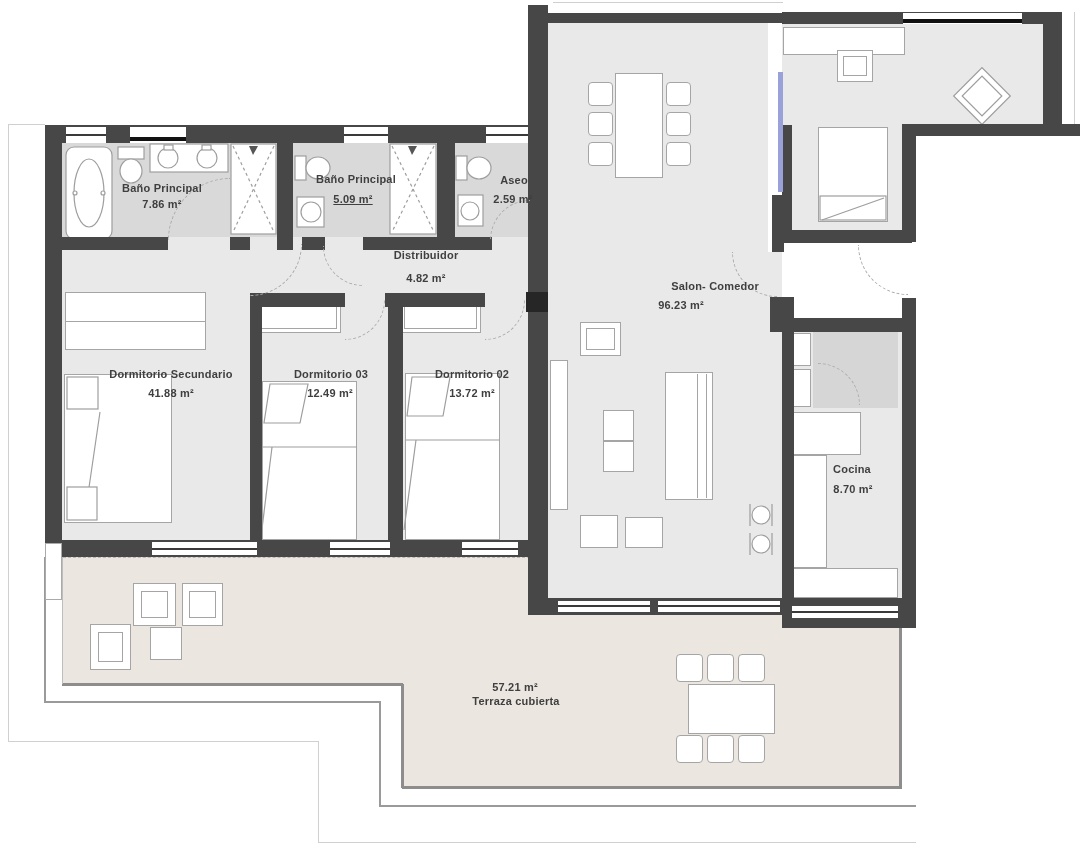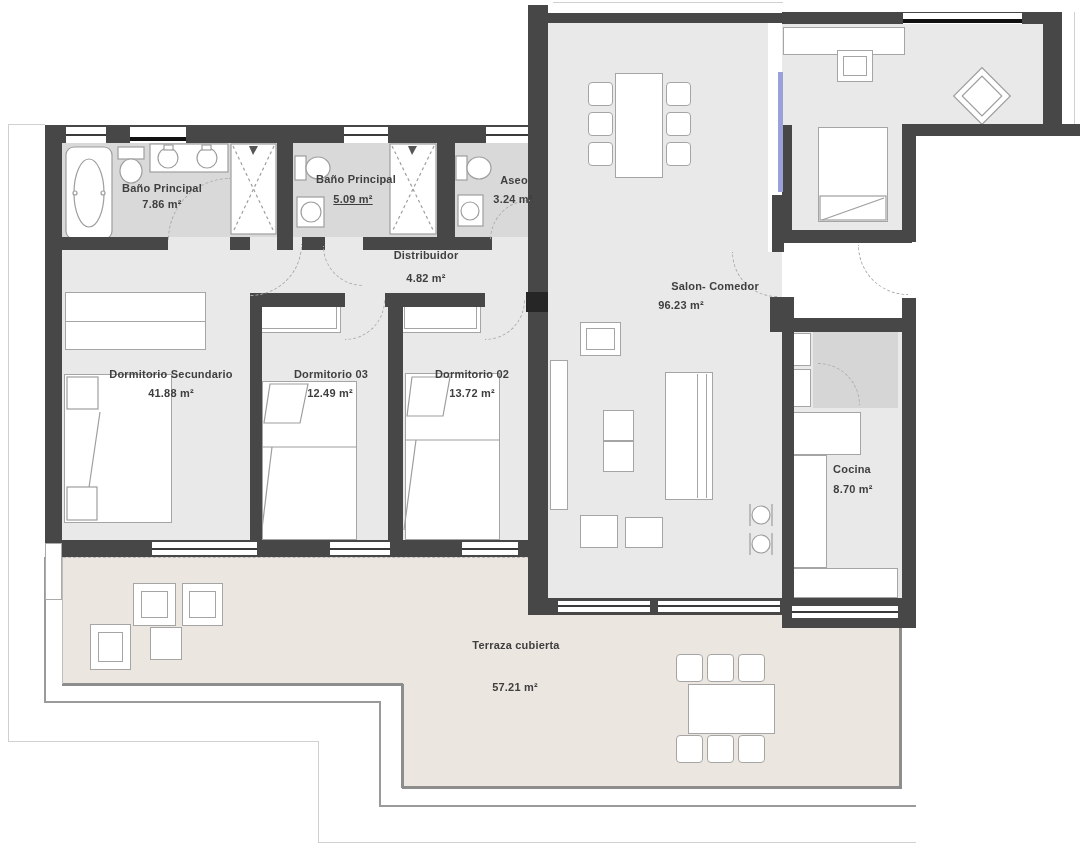--- a/index.html
+++ b/index.html
@@ -277,36 +277,36 @@
   <div class="arc arc-bl" style="left:858px;top:245px;width:50px;height:50px;"></div>
   <div class="arc arc-tr" style="left:818px;top:363px;width:42px;height:42px;"></div>
 
   <div class="lbl" style="left:162px;top:182px;">Baño Principal</div>
   <div class="lbl" style="left:162px;top:198px;">7.86 m²</div>
 
   <div class="lbl" style="left:356px;top:173px;">Baño Principal</div>
   <div class="lbl" style="left:353px;top:193px;text-decoration:underline;">5.09 m²</div>
 
   <div class="lbl" style="left:514px;top:174px;">Aseo</div>
-  <div class="lbl" style="left:513px;top:193px;">3.24 m²</div>
+  <div class="lbl" style="left:513px;top:193px;">2.59 m²</div>
 
   <div class="lbl" style="left:426px;top:249px;">Distribuidor</div>
   <div class="lbl" style="left:426px;top:272px;">4.82 m²</div>
 
   <div class="lbl" style="left:715px;top:280px;">Salon- Comedor</div>
   <div class="lbl" style="left:681px;top:299px;">96.23 m²</div>
 
   <div class="lbl" style="left:171px;top:368px;">Dormitorio Secundario</div>
   <div class="lbl" style="left:171px;top:387px;">41.88 m²</div>
 
   <div class="lbl" style="left:331px;top:368px;">Dormitorio 03</div>
   <div class="lbl" style="left:330px;top:387px;">12.49 m²</div>
 
   <div class="lbl" style="left:472px;top:368px;">Dormitorio 02</div>
   <div class="lbl" style="left:472px;top:387px;">13.72 m²</div>
 
   <div class="lbl" style="left:852px;top:463px;">Cocina</div>
   <div class="lbl" style="left:853px;top:483px;">8.70 m²</div>
 
-  <div class="lbl" style="left:516px;top:639px;text-align:right;">Terraza cubierta</div>
+  <div class="lbl" style="left:516px;top:695px;text-align:right;">Terraza cubierta</div>
   <div class="lbl" style="left:515px;top:681px;">57.21 m²</div>
 
 </div>
 
 </body></html>

